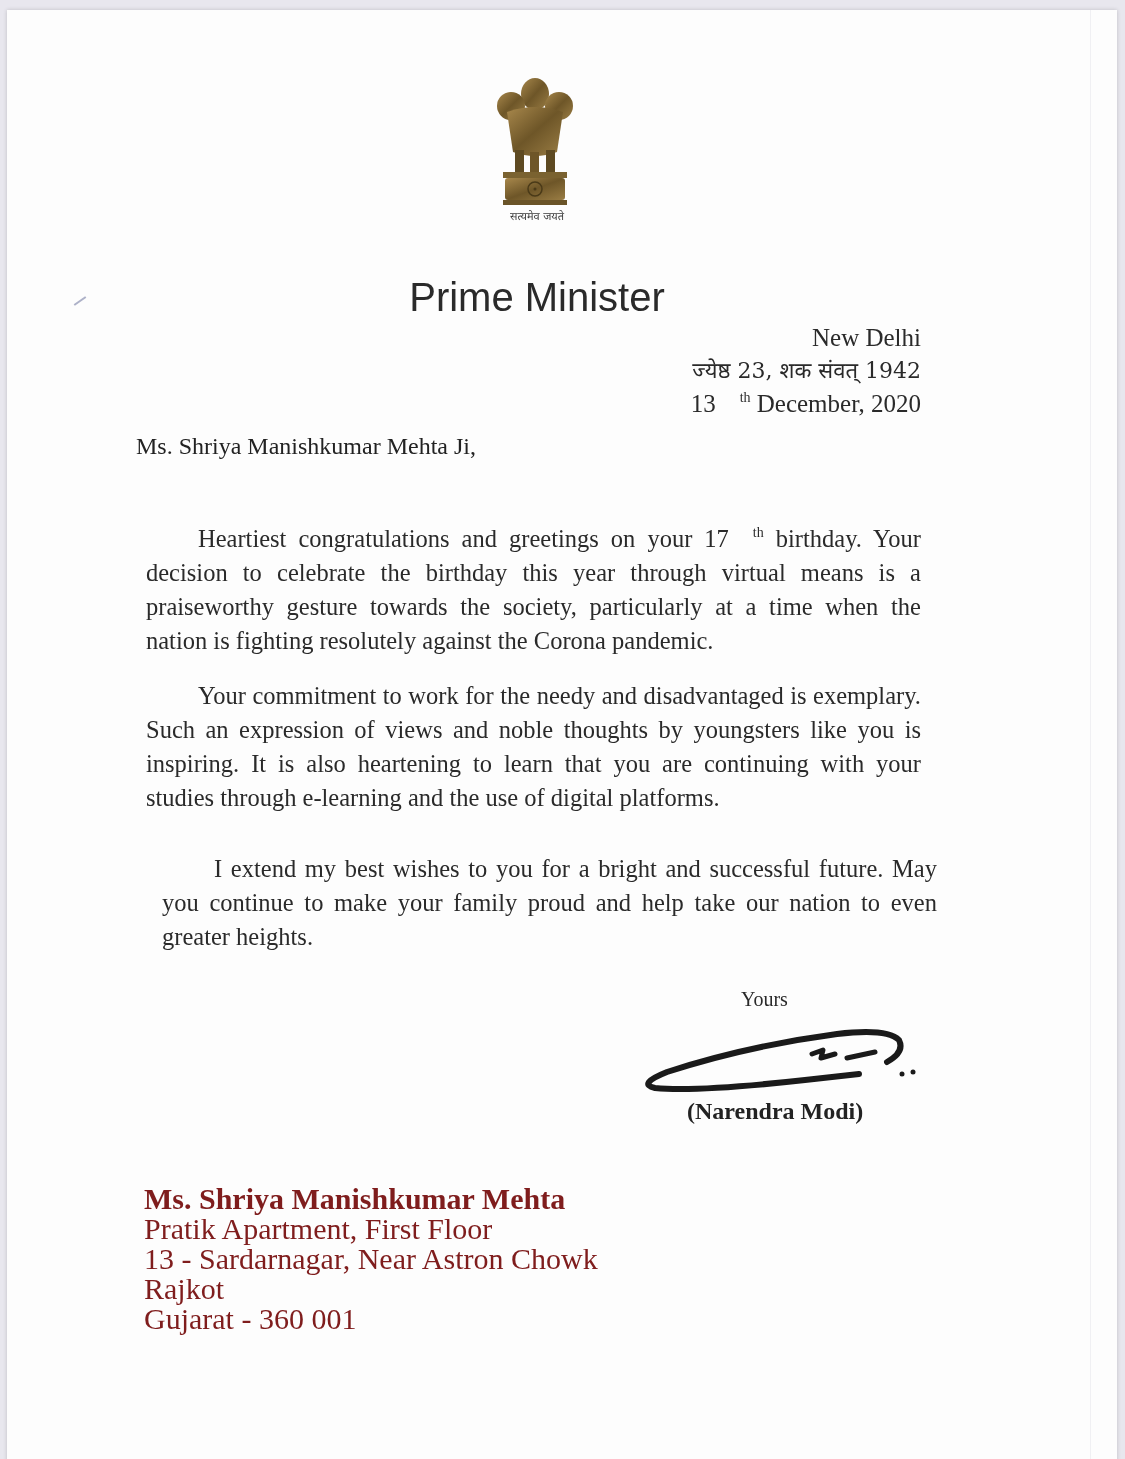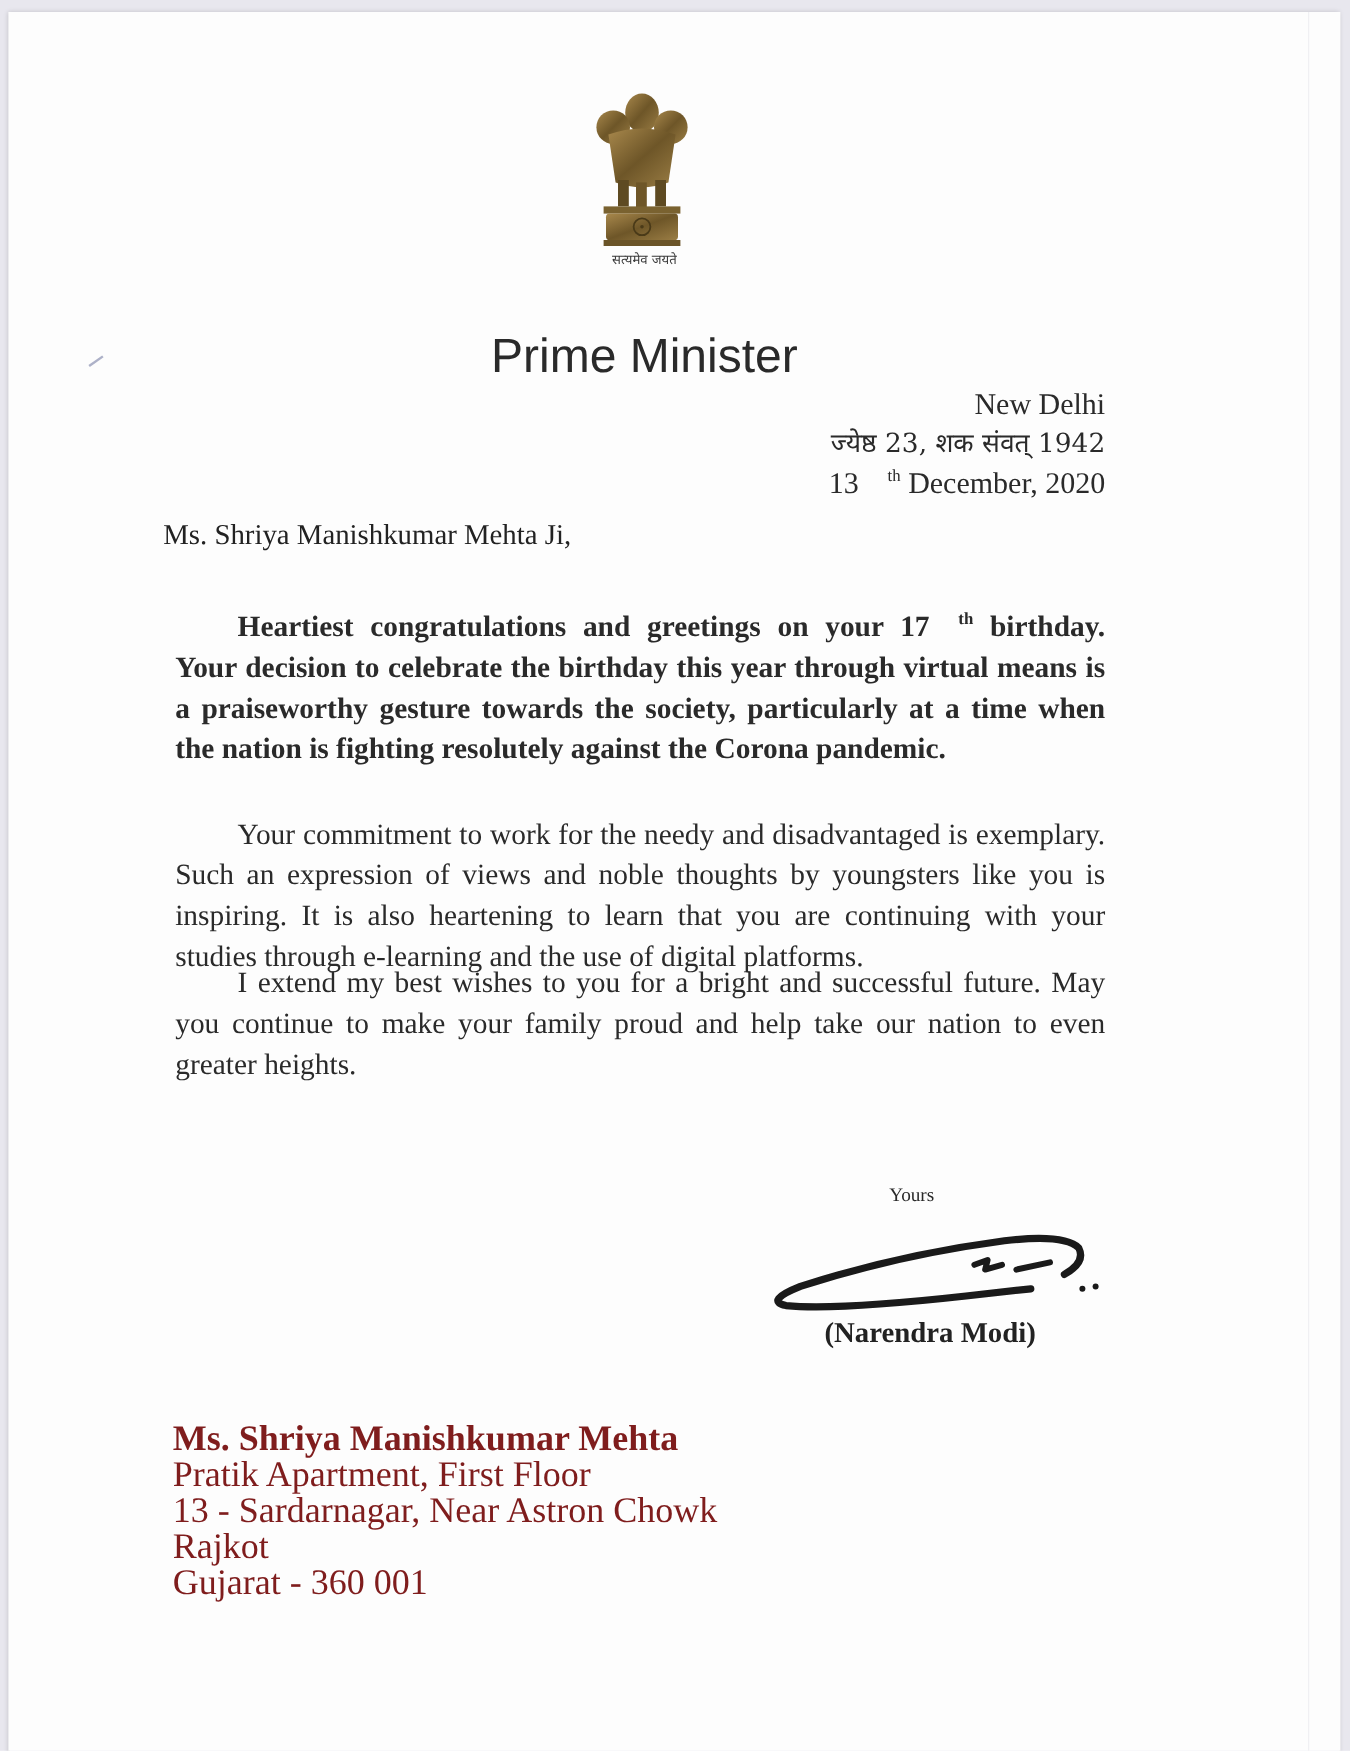--- a/index.html
+++ b/index.html
@@ -98,29 +98,29 @@
     }
     .body-text {
       position: absolute;
       left: 139px;
       width: 775px;
       font-size: 24.5px;
       line-height: 34px;
       text-align: justify;
       color: #2a2a2a;
     }
-    .para1 { top: 496px; font-weight: bold; }
+    .para1 { top: 512px; }
     .para2 { top: 669px; }
-    .para3 { top: 793px; }
+    .para3 { top: 842px; margin-left: 16px; }
     .indent { display: inline-block; width: 52px; }
     .yours {
       position: absolute;
       left: 734px;
       top: 978px;
-      font-size: 16px;
+      font-size: 20px;
       color: #2a2a2a;
     }
     .signature {
       position: absolute;
       left: 630px;
       top: 1012px;
       width: 290px;
       height: 80px;
     }
     .signatory {

